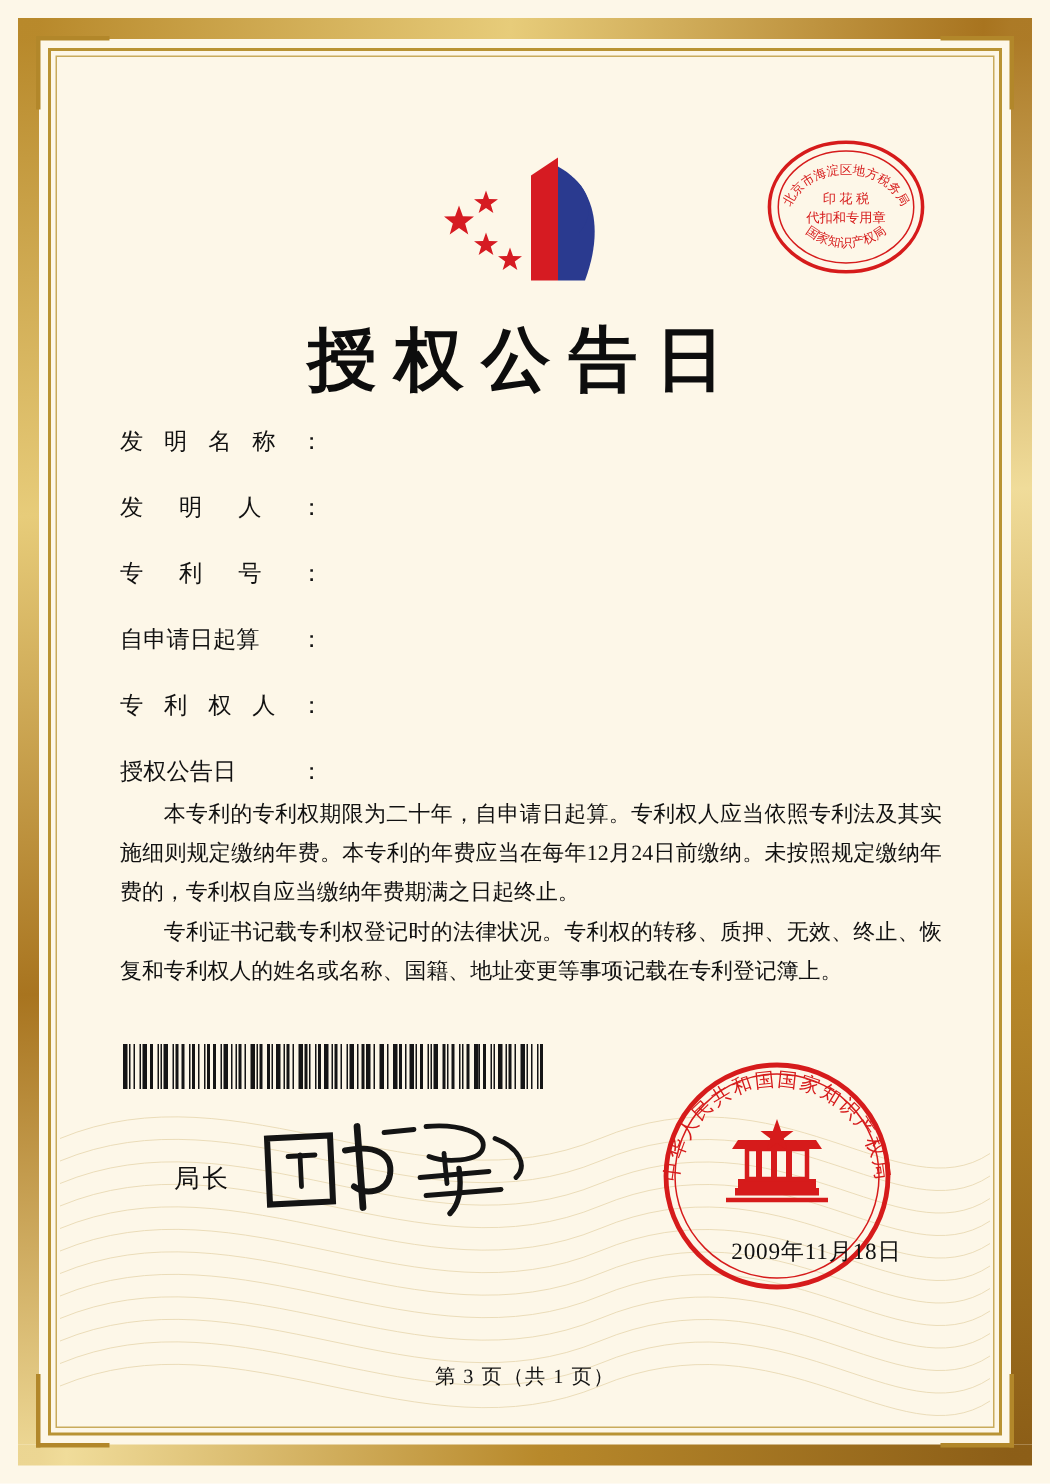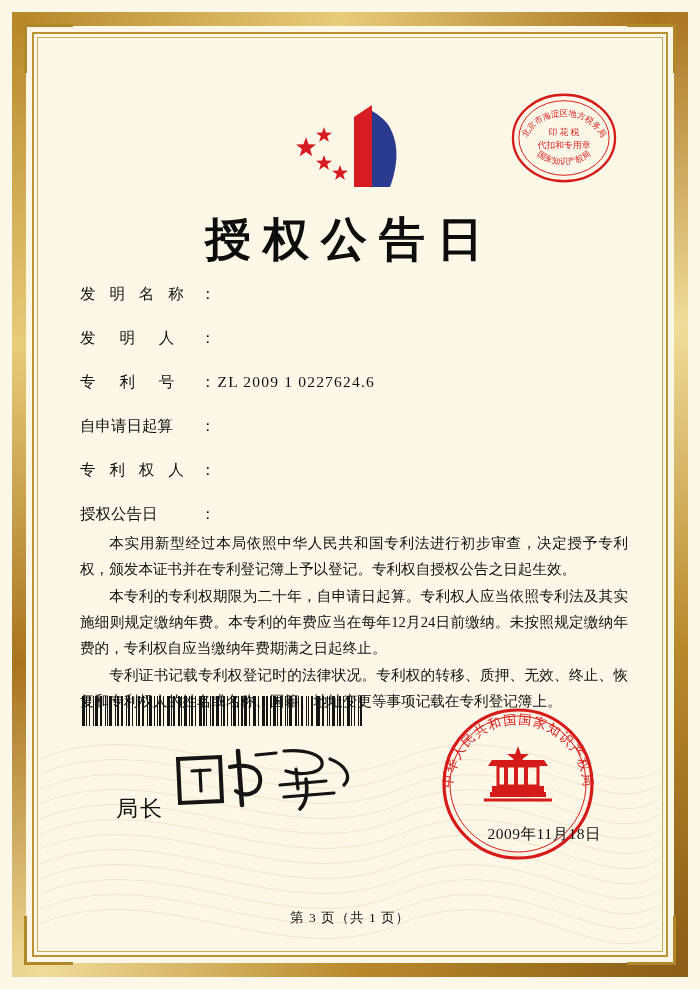--- a/index.html
+++ b/index.html
@@ -159,22 +159,22 @@
   .barcode i {
     display: block;
     background: #151515;
     height: 100%;
   }
 
   
   .director-label {
     position: absolute;
     left: 72px;
-    top: 750px;
-    font-size: 22px;
+    top: 730px;
+    font-size: 17px;
     letter-spacing: 2px;
     color: #111;
   }
   .signature {
     position: absolute;
     left: 120px;
     top: 695px;
     width: 210px;
     height: 80px;
   }
@@ -282,38 +282,36 @@
         <span class="field-label sp5">发 明 名 称</span>
         <span class="field-sep">：</span>
       </div>
       <div class="field-row">
         <span class="field-label sp10">发 明 人</span>
         <span class="field-sep">：</span>
       </div>
       <div class="field-row">
         <span class="field-label sp10">专 利 号</span>
         <span class="field-sep">：</span>
-        <span class="field-value mono">ZL 2009 1 0227624.6</span>
       </div>
       <div class="field-row">
         <span class="field-label">自申请日起算</span>
         <span class="field-sep">：</span>
       </div>
       <div class="field-row">
         <span class="field-label sp5">专 利 权 人</span>
         <span class="field-sep">：</span>
       </div>
       <div class="field-row">
         <span class="field-label">授权公告日</span>
         <span class="field-sep">：</span>
       </div>
     </div>
 
     <div class="paragraphs">
-      <p>本实用新型经过本局依照中华人民共和国专利法进行初步审查，决定授予专利权，颁发本证书并在专利登记簿上予以登记。专利权自授权公告之日起生效。</p>
       <p>本专利的专利权期限为二十年，自申请日起算。专利权人应当依照专利法及其实施细则规定缴纳年费。本专利的年费应当在每年12月24日前缴纳。未按照规定缴纳年费的，专利权自应当缴纳年费期满之日起终止。</p>
       <p>专利证书记载专利权登记时的法律状况。专利权的转移、质押、无效、终止、恢复和专利权人的姓名或名称、国籍、地址变更等事项记载在专利登记簿上。</p>
     </div>
 
     <div class="barcode" id="barcode">
         <i style="width:3px"></i>
         <i style="width:1px;background:transparent"></i>
         <i style="width:1px"></i>
         <i style="width:2px;background:transparent"></i>
         <i style="width:2px"></i>

